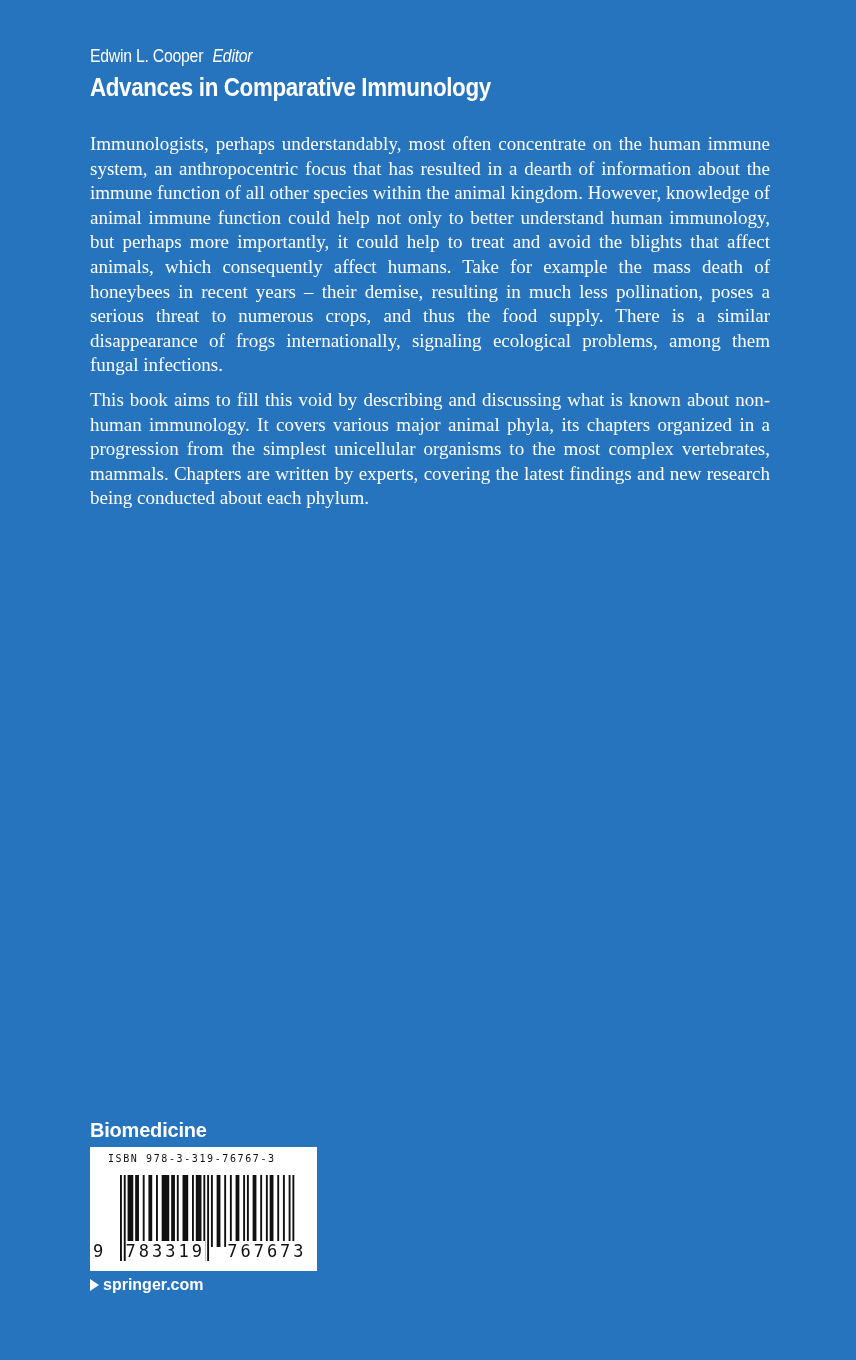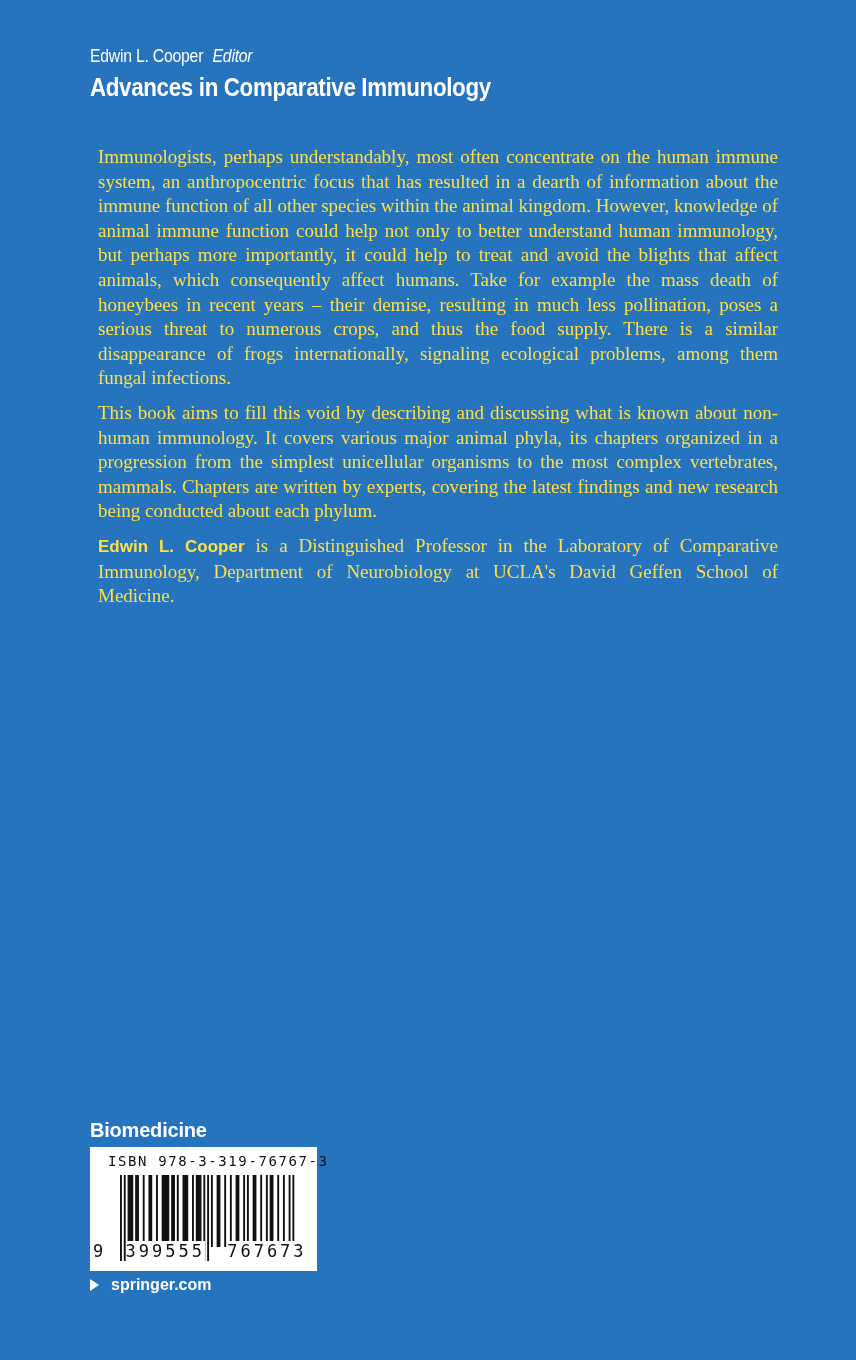--- a/index.html
+++ b/index.html
@@ -19,85 +19,83 @@
     }
     .editor-line .role { font-style: italic; margin-left: 6px; }
     .book-title {
       position: absolute; left: 90px; top: 72px;
       font-family: "Liberation Sans", sans-serif;
       font-weight: bold; font-size: 26px; letter-spacing: -0.4px;
       transform: scaleX(0.86); transform-origin: left center;
       white-space: nowrap; margin: 0;
     }
     .blurb {
-      position: absolute; left: 90px; top: 145px; width: 680px;
+      position: absolute; left: 90px; top: 132px; width: 680px;
       font-family: "Liberation Serif", serif;
       font-size: 19px; line-height: 24.6px;
       text-align: justify;
-      color: #fde047;
-      margin-left: 8px;
+      color: #ffffff;
     }
     .blurb p { margin: 0 0 10px 0; }
     .blurb .bio-name {
       font-family: "Liberation Sans", sans-serif;
       font-weight: bold; font-size: 17px;
     }
     .series {
       position: absolute; left: 90px; top: 1119px;
       font-family: "Liberation Sans", sans-serif;
       font-weight: bold; font-size: 20px; letter-spacing: -0.2px;
     }
     .barcode-box {
       position: absolute; left: 90px; top: 1147px;
       width: 227px; height: 124px;
       background: #ffffff;
     }
     .isbn-text {
       position: absolute; left: 18px; top: 6px;
       font-family: "DejaVu Sans Mono", monospace;
-      font-size: 14px; color: #111; letter-spacing: 1.6px;
+      font-size: 10px; color: #111; letter-spacing: 1.6px;
       white-space: nowrap;
     }
     .bars {
       position: absolute; left: 30px; top: 28px;
       width: 180px; height: 86px;
     }
     .ean-digits {
       position: absolute; left: 3px; top: 94px;
       font-family: "DejaVu Sans Mono", monospace;
       font-size: 17px; color: #111;
       white-space: nowrap;
     }
     .ean-digits span { background: #fff; }
     .publisher-link {
       position: absolute; left: 90px; top: 1276px;
       font-family: "Liberation Sans", sans-serif;
       font-weight: bold; font-size: 16px;
       color: #ffffff; text-decoration: none;
-      display: flex; align-items: center; gap: 12px;
+      display: flex; align-items: center; gap: 4px;
     }
     .triangle {
       width: 0; height: 0;
       border-top: 6px solid transparent; border-bottom: 6px solid transparent;
       border-left: 9px solid #ffffff;
     }
   </style>
 </head>
 <body>
 
 <div class="editor-line">
   <span>Edwin L. Cooper</span>
   <span class="role">Editor</span>
 </div>
 <h1 class="book-title">Advances in Comparative Immunology</h1>
 
 <div class="blurb">
   <p>Immunologists, perhaps understandably, most often concentrate on the human immune system, an anthropocentric focus that has resulted in a dearth of information about the immune function of all other species within the animal kingdom. However, knowledge of animal immune function could help not only to better understand human immunology, but perhaps more importantly, it could help to treat and avoid the blights that affect animals, which consequently affect humans. Take for example the mass death of honeybees in recent years – their demise, resulting in much less pollination, poses a serious threat to numerous crops, and thus the food supply. There is a similar disappearance of frogs internationally, signaling ecological problems, among them fungal infections.</p>
   <p>This book aims to fill this void by describing and discussing what is known about non-human immunology. It covers various major animal phyla, its chapters organized in a progression from the simplest unicellular organisms to the most complex vertebrates, mammals. Chapters are written by experts, covering the latest findings and new research being conducted about each phylum.</p>
-  <p><span class="bio-name">Edwin L. Cooper</span><span> is a Distinguished Professor in the Laboratory of Comparative Immunology, Department of Neurobiology at UCLA's David Geffen School of Medicine.</span></p>
 </div>
 
 <div class="series">Biomedicine</div>
 
 <div class="barcode-box">
   <div class="isbn-text">ISBN 978-3-319-76767-3</div>
   <svg class="bars" viewBox="0 0 190 86" preserveAspectRatio="none">
     <g fill="#111">
       <rect x="0" y="0" width="2" height="86"></rect>
         <rect x="4" y="0" width="2" height="86"></rect>
@@ -126,21 +124,21 @@
       <rect x="154" y="0" width="2" height="72"></rect>
         <rect x="158" y="0" width="4" height="72"></rect>
       <rect x="166" y="0" width="2" height="72"></rect>
         <rect x="172" y="0" width="2" height="72"></rect>
       <rect x="178" y="0" width="2" height="86"></rect>
         <rect x="182" y="0" width="2" height="86"></rect>
     </g>
   </svg>
   <div class="ean-digits">
     <span>9</span>
-    <span style="margin-left:12px;letter-spacing:3px">399555</span>
+    <span style="margin-left:12px;letter-spacing:3px">783319</span>
     <span style="margin-left:12px;letter-spacing:3px">767673</span>
   </div>
 </div>
 
 <a class="publisher-link">
   <span class="triangle"></span>
   <span>springer.com</span>
 </a>
 
 </body></html>

